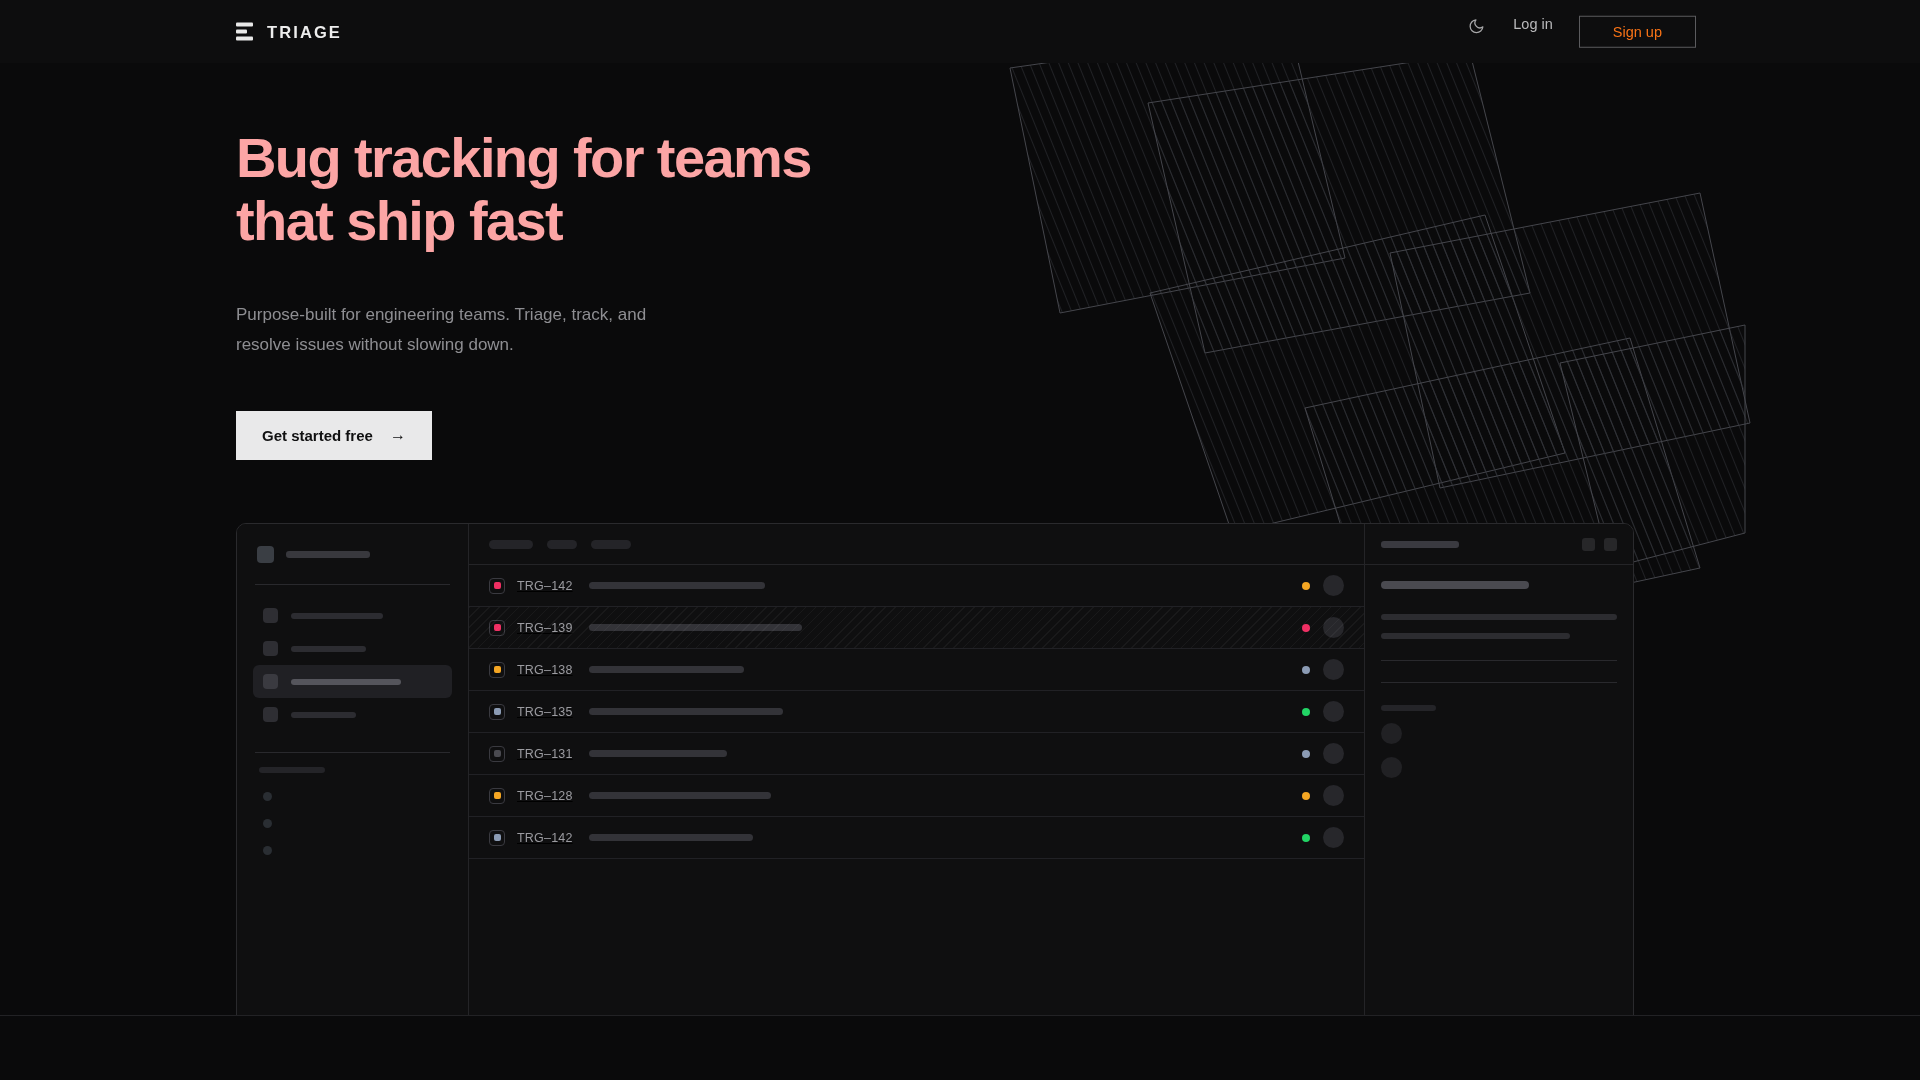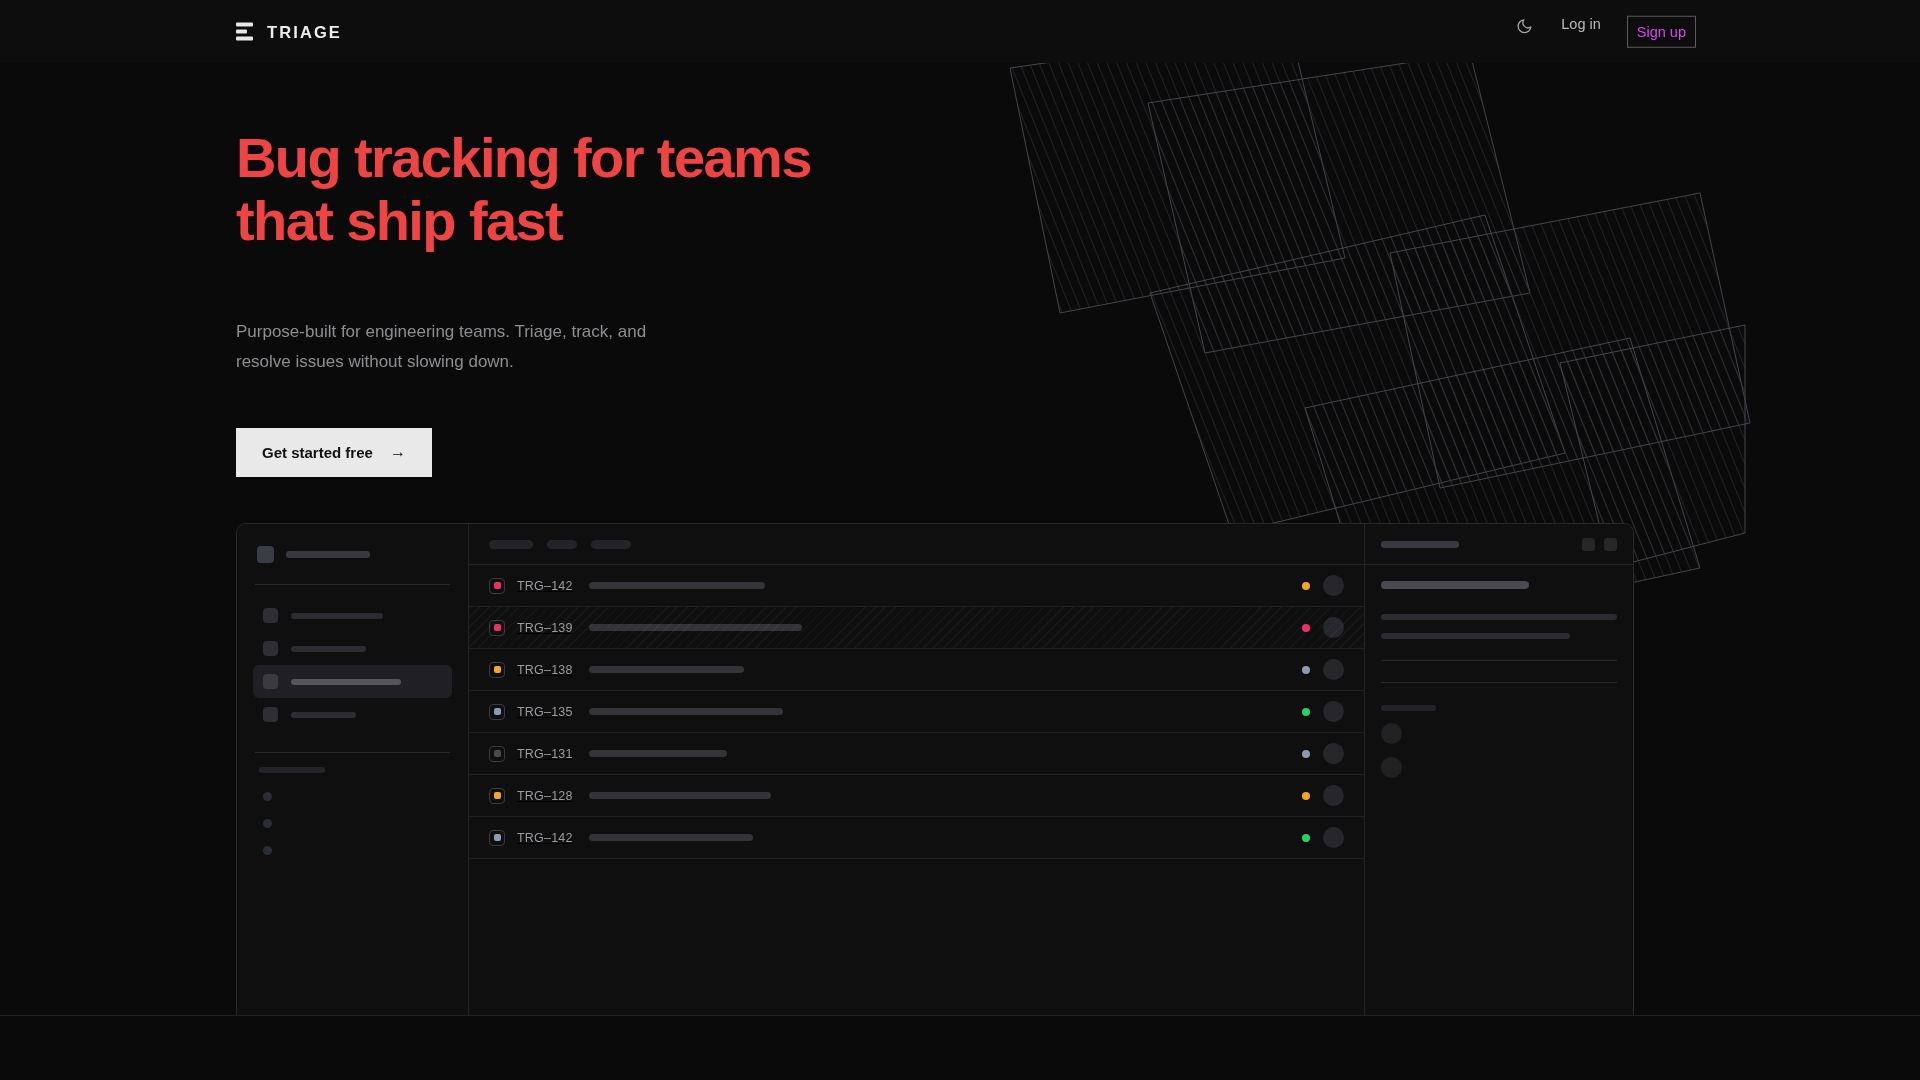--- a/index.html
+++ b/index.html
@@ -44,43 +44,43 @@
   }
   .moon-btn {
     width: 22px; height: 22px; display: flex; align-items: center; justify-content: center;
     cursor: pointer; opacity: .82;
   }
   .login-link {
     color: #b9b9bb; font-size: 14.5px; cursor: pointer;
   }
   .signup-btn {
     border: 1px solid #5b5b5e;
-    color: #d946ef; font-size: 14.5px;
-    padding: 8px 9px;
+    color: #f97316; font-size: 14.5px;
+    padding: 8px 33px;
     background: transparent; cursor: pointer;
     line-height: 1;
   }
 
   
   .hero {
     position: absolute; top: 63px; left: 0;
     width: 1920px; height: 952px;
     background: #0a0a0b;
     overflow: hidden;
   }
   .deco { position: absolute; top: 0; left: 0; width: 1920px; height: 520px; pointer-events: none; }
 
   .hero-inner { position: absolute; left: 236px; top: 64px; width: 760px; }
   .hero-title {
-    color: #ef4444; font-size: 56px; font-weight: 700;
+    color: #fca5a5; font-size: 56px; font-weight: 700;
     line-height: 1.12; letter-spacing: -1.6px;
     white-space: pre-line;
   }
   .hero-sub {
-    margin-top: 65px;
+    margin-top: 48px;
     color: #8e8e92; font-size: 17px; line-height: 1.72;
     white-space: pre-line;
   }
   .cta {
     margin-top: 52px;
     display: inline-flex; align-items: center; gap: 17px;
     background: #e9e9ea; color: #101011;
     font-size: 15px; font-weight: 700;
     padding: 16px 26px;
     cursor: pointer;

